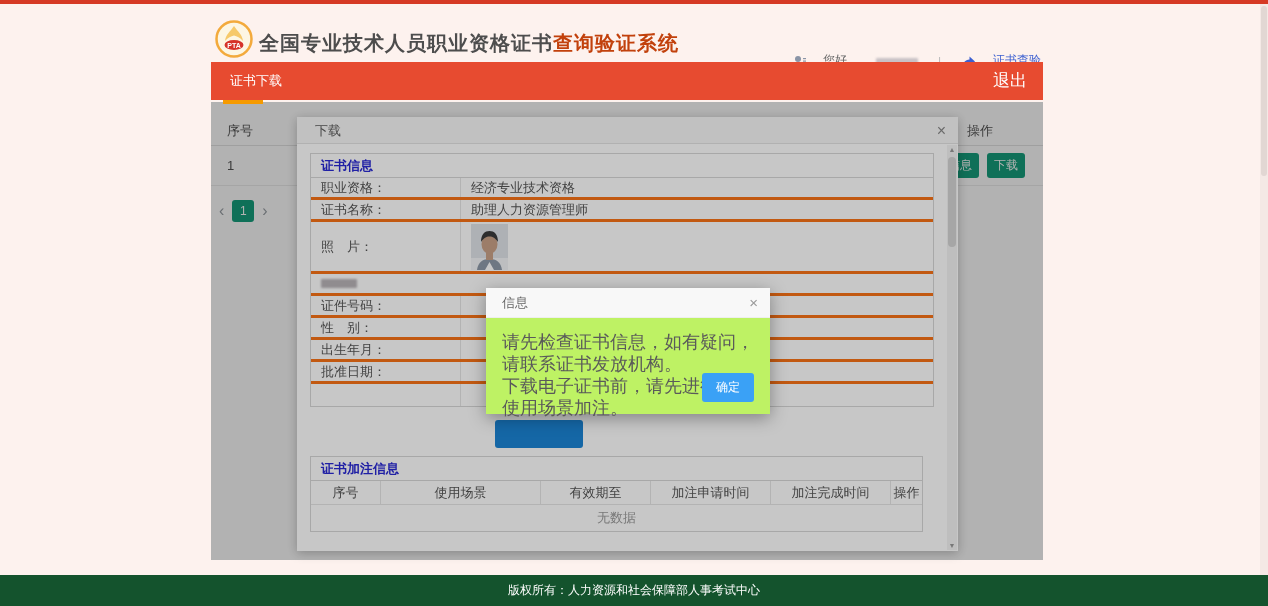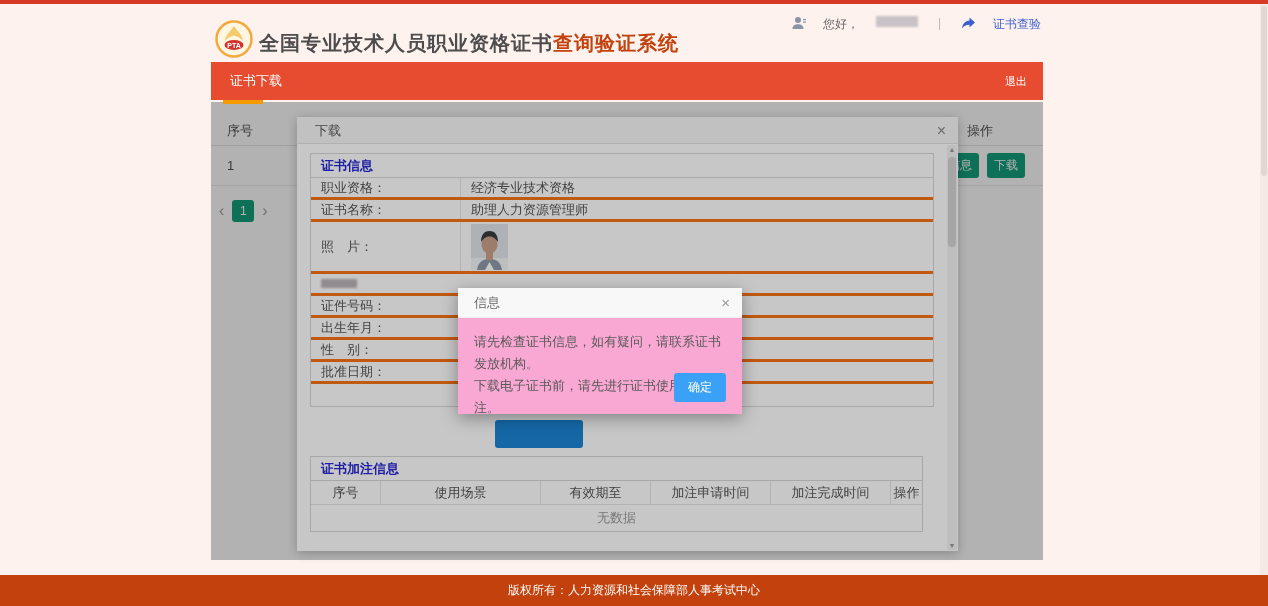--- a/index.html
+++ b/index.html
@@ -9,31 +9,31 @@
   .topstrip { position:absolute; left:0; top:0; width:100%; height:4px; background:#d63a24; z-index:6; }
 
   .right-scroll { position:absolute; right:0; top:4px; width:8px; bottom:31px; background:rgba(0,0,0,0.035); z-index:6; }
   .right-scroll .thumb { position:absolute; top:2px; left:1px; width:6px; height:170px; background:#e2d7d3; border-radius:3px; }
 
   
   .site-header { position:absolute; left:211px; top:4px; width:832px; height:58px; z-index:5; }
   .logo { position:absolute; left:4px; top:16px; width:38px; height:38px; }
   .site-title { position:absolute; left:48px; top:26px; font-size:20px; font-weight:bold; color:#4d4d4d; letter-spacing:1px; white-space:nowrap; }
   .site-title .accent { color:#c2410c; }
-  .user-area { position:absolute; right:2px; top:12px; font-size:12px; color:#666; display:flex; align-items:flex-start; gap:17px; }
+  .user-area { position:absolute; right:2px; top:12px; font-size:12px; color:#666; display:flex; align-items:flex-end; gap:17px; }
   .user-area svg { display:block; }
   .redacted { display:inline-block; width:42px; height:11px; background:#c9c2c6; border-radius:1px; filter:blur(1px); }
   .divider { color:#bbb; margin:0 3px; }
-  .verify-link { color:#3c5fd0; text-decoration:none; cursor:pointer; }
+  .verify-link { color:#3c5fd0; text-decoration:none; cursor:pointer;margin-top:36px; }
 
   
   .navbar { position:absolute; left:211px; top:62px; width:832px; height:38px; background:#e74b30; z-index:5; }
   .nav-tab { position:absolute; left:19px; top:0; height:54px; line-height:38px; color:#fff; font-size:13px; cursor:pointer; }
   .nav-indicator { position:absolute; left:12px; top:38px; width:40px; height:4px; background:#f59a00; }
-  .nav-logout { position:absolute; right:16px; top:0; height:38px; line-height:38px; color:#fff; font-size:11px; cursor:pointer; }
+  .nav-logout { position:absolute; right:16px; top:0; height:38px; line-height:38px; color:#fff; font-size:17px; cursor:pointer; }
 
   
   .content { position:absolute; left:211px; top:102px; width:832px; height:458px; background:#fff; z-index:1; }
   .t-header { display:flex; height:44px; align-items:center; border-bottom:1px solid #e4e4e4; padding-top:14px; color:#555; }
   .t-row { display:flex; height:40px; align-items:center; border-bottom:1px solid #ececec; }
   .col-seq { width:120px; padding-left:16px; }
   .col-act { width:110px; margin-left:auto; margin-right:8px; text-align:center; }
   .col-act.btns { display:flex; gap:8px; justify-content:flex-end; margin-right:18px; }
   .teal-btn { background:#17a17e; color:#fff; border:none; border-radius:3px; font-size:12px; padding:4px 7px; cursor:pointer; white-space:nowrap; font-family:inherit; }
   .pagination { display:flex; align-items:center; gap:8px; margin:14px 0 0 8px; color:#9aa0a6; font-size:13px; }
@@ -68,27 +68,27 @@
   .annot-box { position:absolute; left:13px; right:24px; top:311px; }
   .annot-head { display:flex; height:24px; align-items:center; text-align:center; color:#555; border-bottom:1px solid #e6e6e6; }
   .annot-head .c { border-right:1px solid #e6e6e6; align-self:stretch; display:flex; align-items:center; justify-content:center; }
   .annot-head .c:last-child { border-right:none; }
   .c-seq { width:70px; } .c-scene { width:160px; } .c-valid { width:110px;text-align:right; } .c-apply { width:120px; } .c-done { width:120px; } .c-op { flex:1; }
   .annot-empty { height:26px; line-height:26px; text-align:center; color:#9a9a9a; }
 
   .mask2 { left:211px; top:102px; width:832px; height:458px; background:rgba(0,0,0,0.22); z-index:3; }
 
   
-  .inner-dialog { position:absolute; left:458px; top:288px; width:284px; height:126px; background:#f9a8d4; z-index:4; box-shadow:0 4px 16px rgba(0,0,0,0.35); }
+  .inner-dialog { position:absolute; left:486px; top:288px; width:284px; height:126px; background:#bef264; z-index:4; box-shadow:0 4px 16px rgba(0,0,0,0.35); }
   .id-header { height:30px; line-height:30px; padding:0 16px; background:#f8f8f8; border-bottom:1px solid #eee; color:#666; font-size:13px; position:relative; }
   .id-close { position:absolute; right:12px; top:0; line-height:30px; font-size:15px; color:#999; cursor:pointer; }
-  .id-body { padding:13px 16px 0; color:#5a5a5a; font-size:13px; line-height:22px; }
+  .id-body { padding:13px 16px 0; color:#5a5a5a; font-size:18px; line-height:22px; }
   .id-ok { position:absolute; right:16px; bottom:12px; background:#3aa1f6; color:#fff; border:none; border-radius:3px; font-size:12px; padding:6px 14px; cursor:pointer; font-family:inherit; }
 
-  .footer-bar { position:absolute; left:0; top:575px; width:100%; height:31px; background:#c2410c; color:#fff; text-align:center; line-height:30px; font-size:12px; z-index:6; }
+  .footer-bar { position:absolute; left:0; top:575px; width:100%; height:31px; background:#14532d; color:#fff; text-align:center; line-height:30px; font-size:12px; z-index:6; }
 </style>
 </head>
 <body>
 
 <div class="page">
   <div class="topstrip"></div>
 
   <div class="right-scroll">
     <span class="thumb"></span>
   </div>
@@ -188,25 +188,25 @@
         <div class="info-row">
           <div class="val">
               <span class="name-blob"></span>
             </div>
         </div>
         <div class="info-row">
           <div class="lbl">证件号码：</div>
           <div class="val"></div>
         </div>
         <div class="info-row">
+          <div class="lbl">性　别：</div>
+          <div class="val"></div>
+        </div>
+        <div class="info-row">
           <div class="lbl">出生年月：</div>
-          <div class="val"></div>
-        </div>
-        <div class="info-row">
-          <div class="lbl">性　别：</div>
           <div class="val"></div>
         </div>
         <div class="info-row">
           <div class="lbl">批准日期：</div>
           <div class="val"></div>
         </div>
         <div class="info-row row-empty">
           <div class="lbl"></div>
           <div class="val"></div>
         </div>

